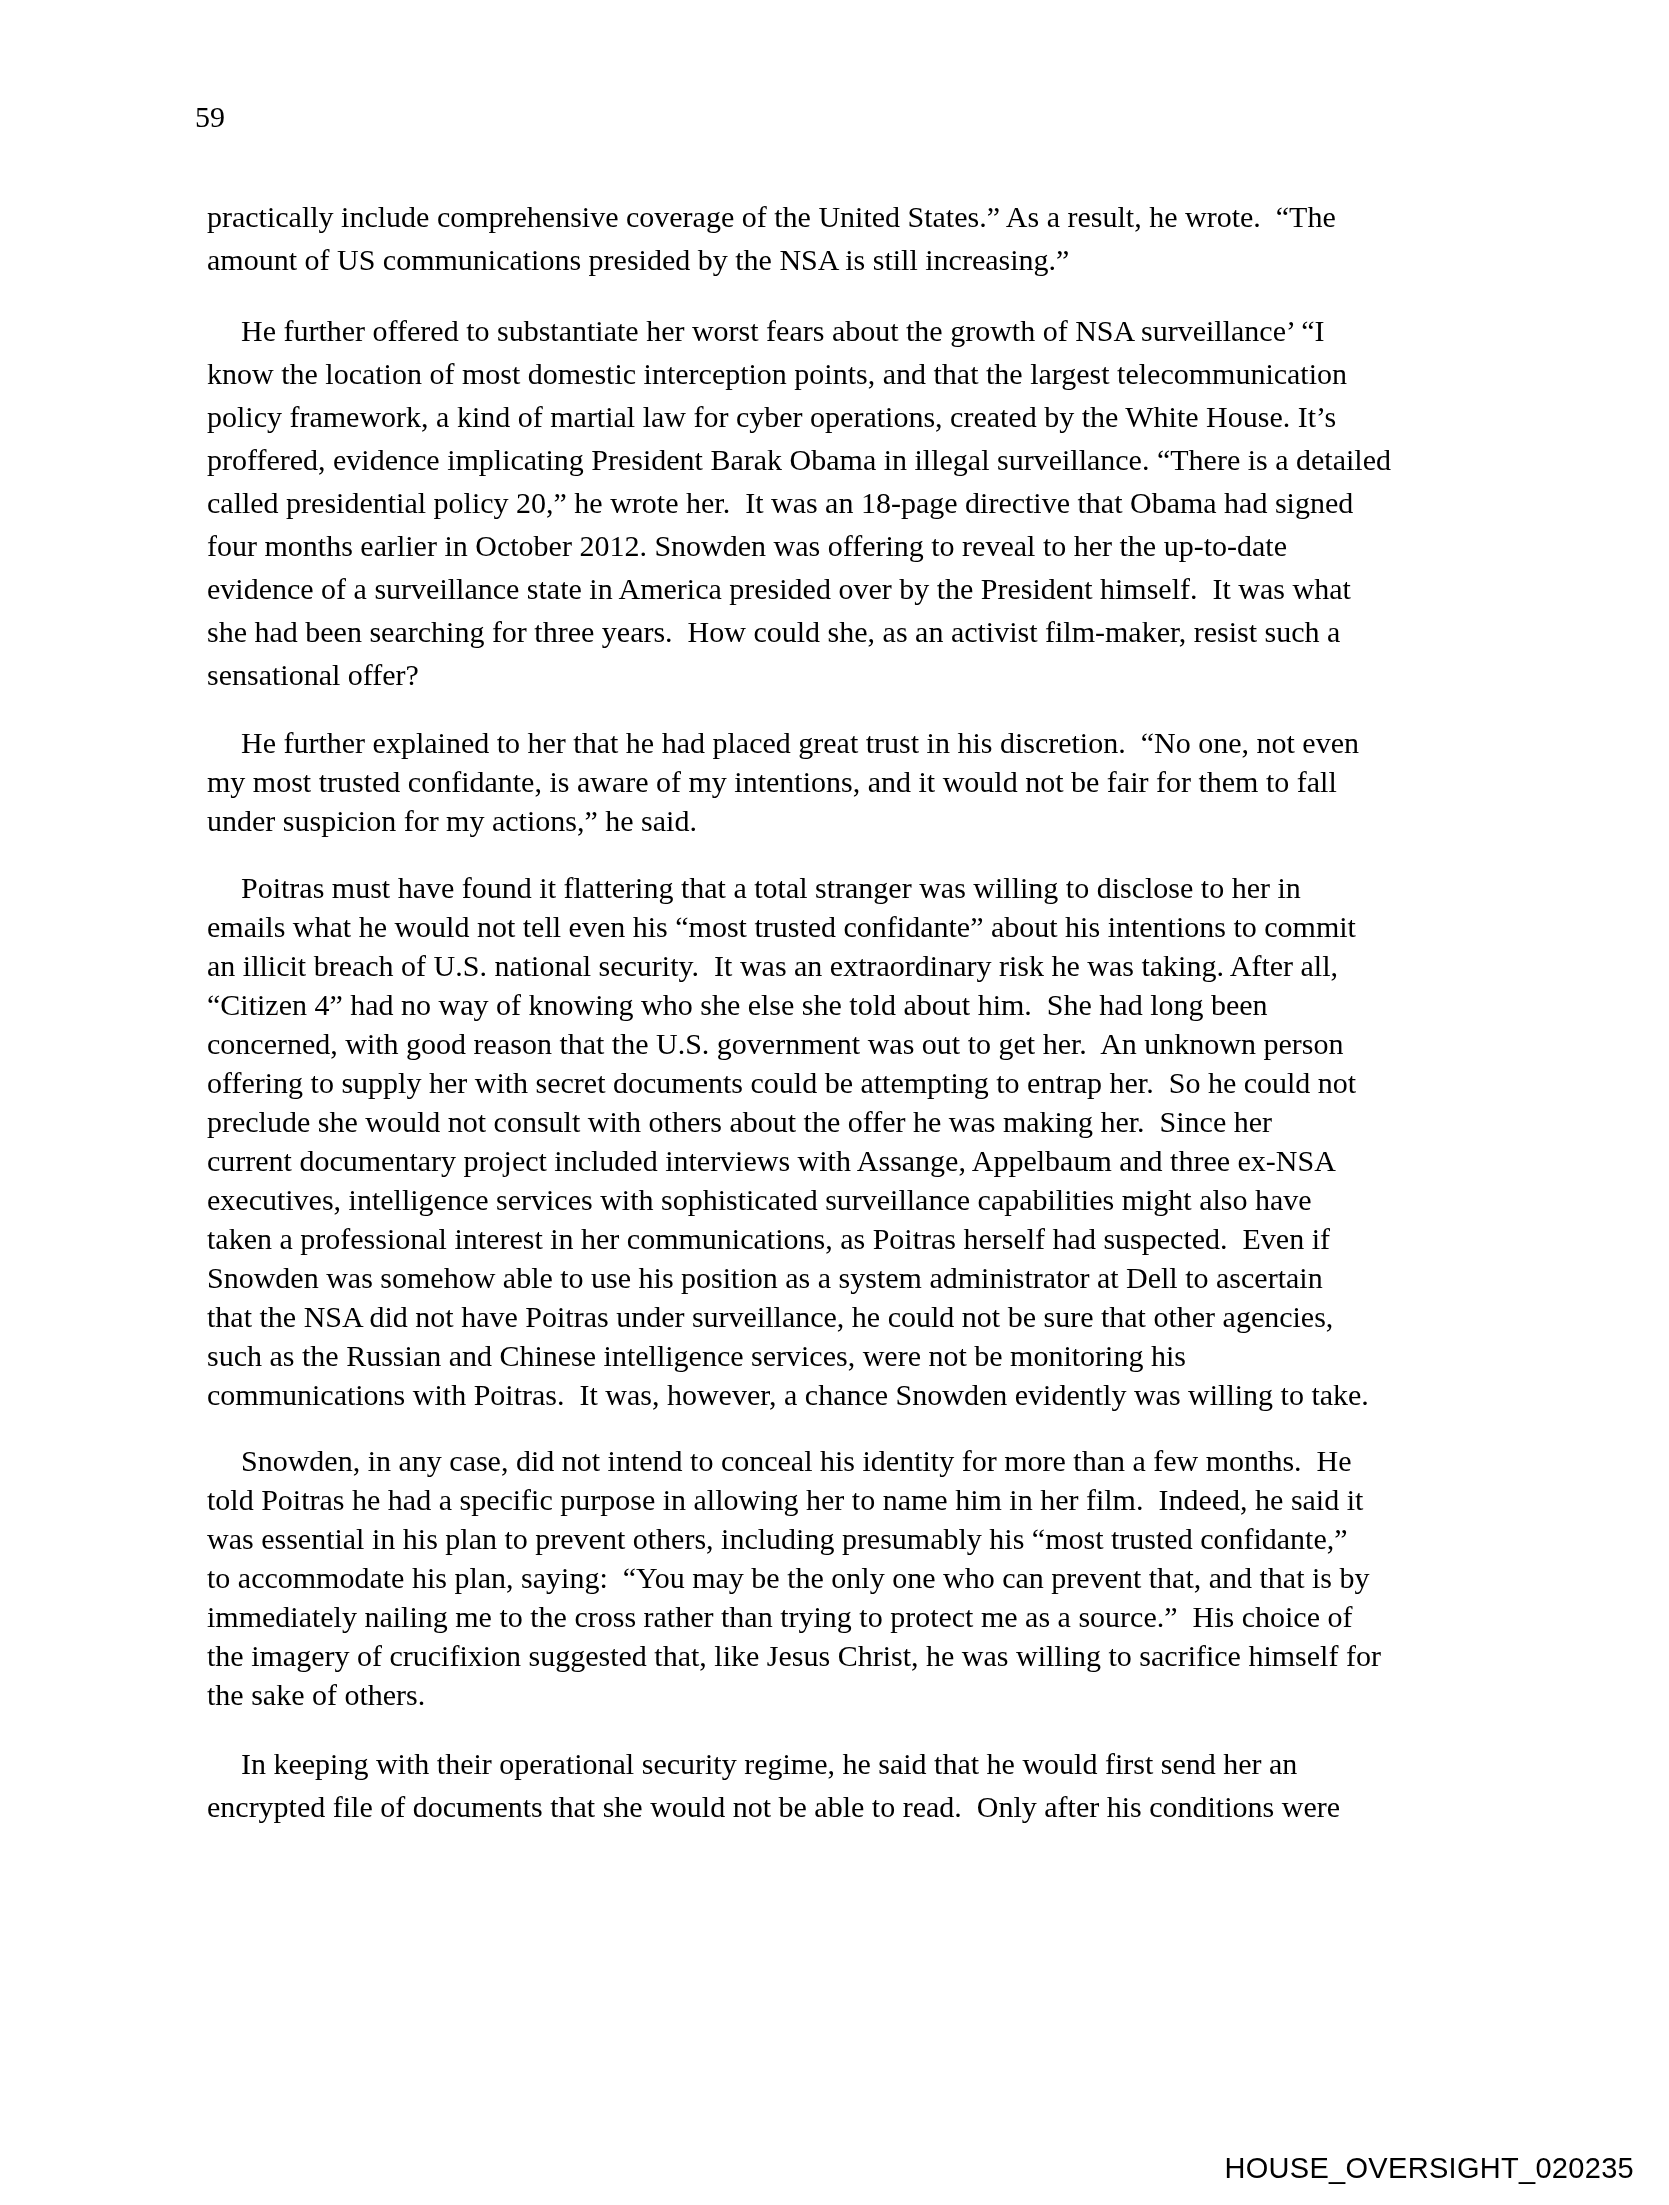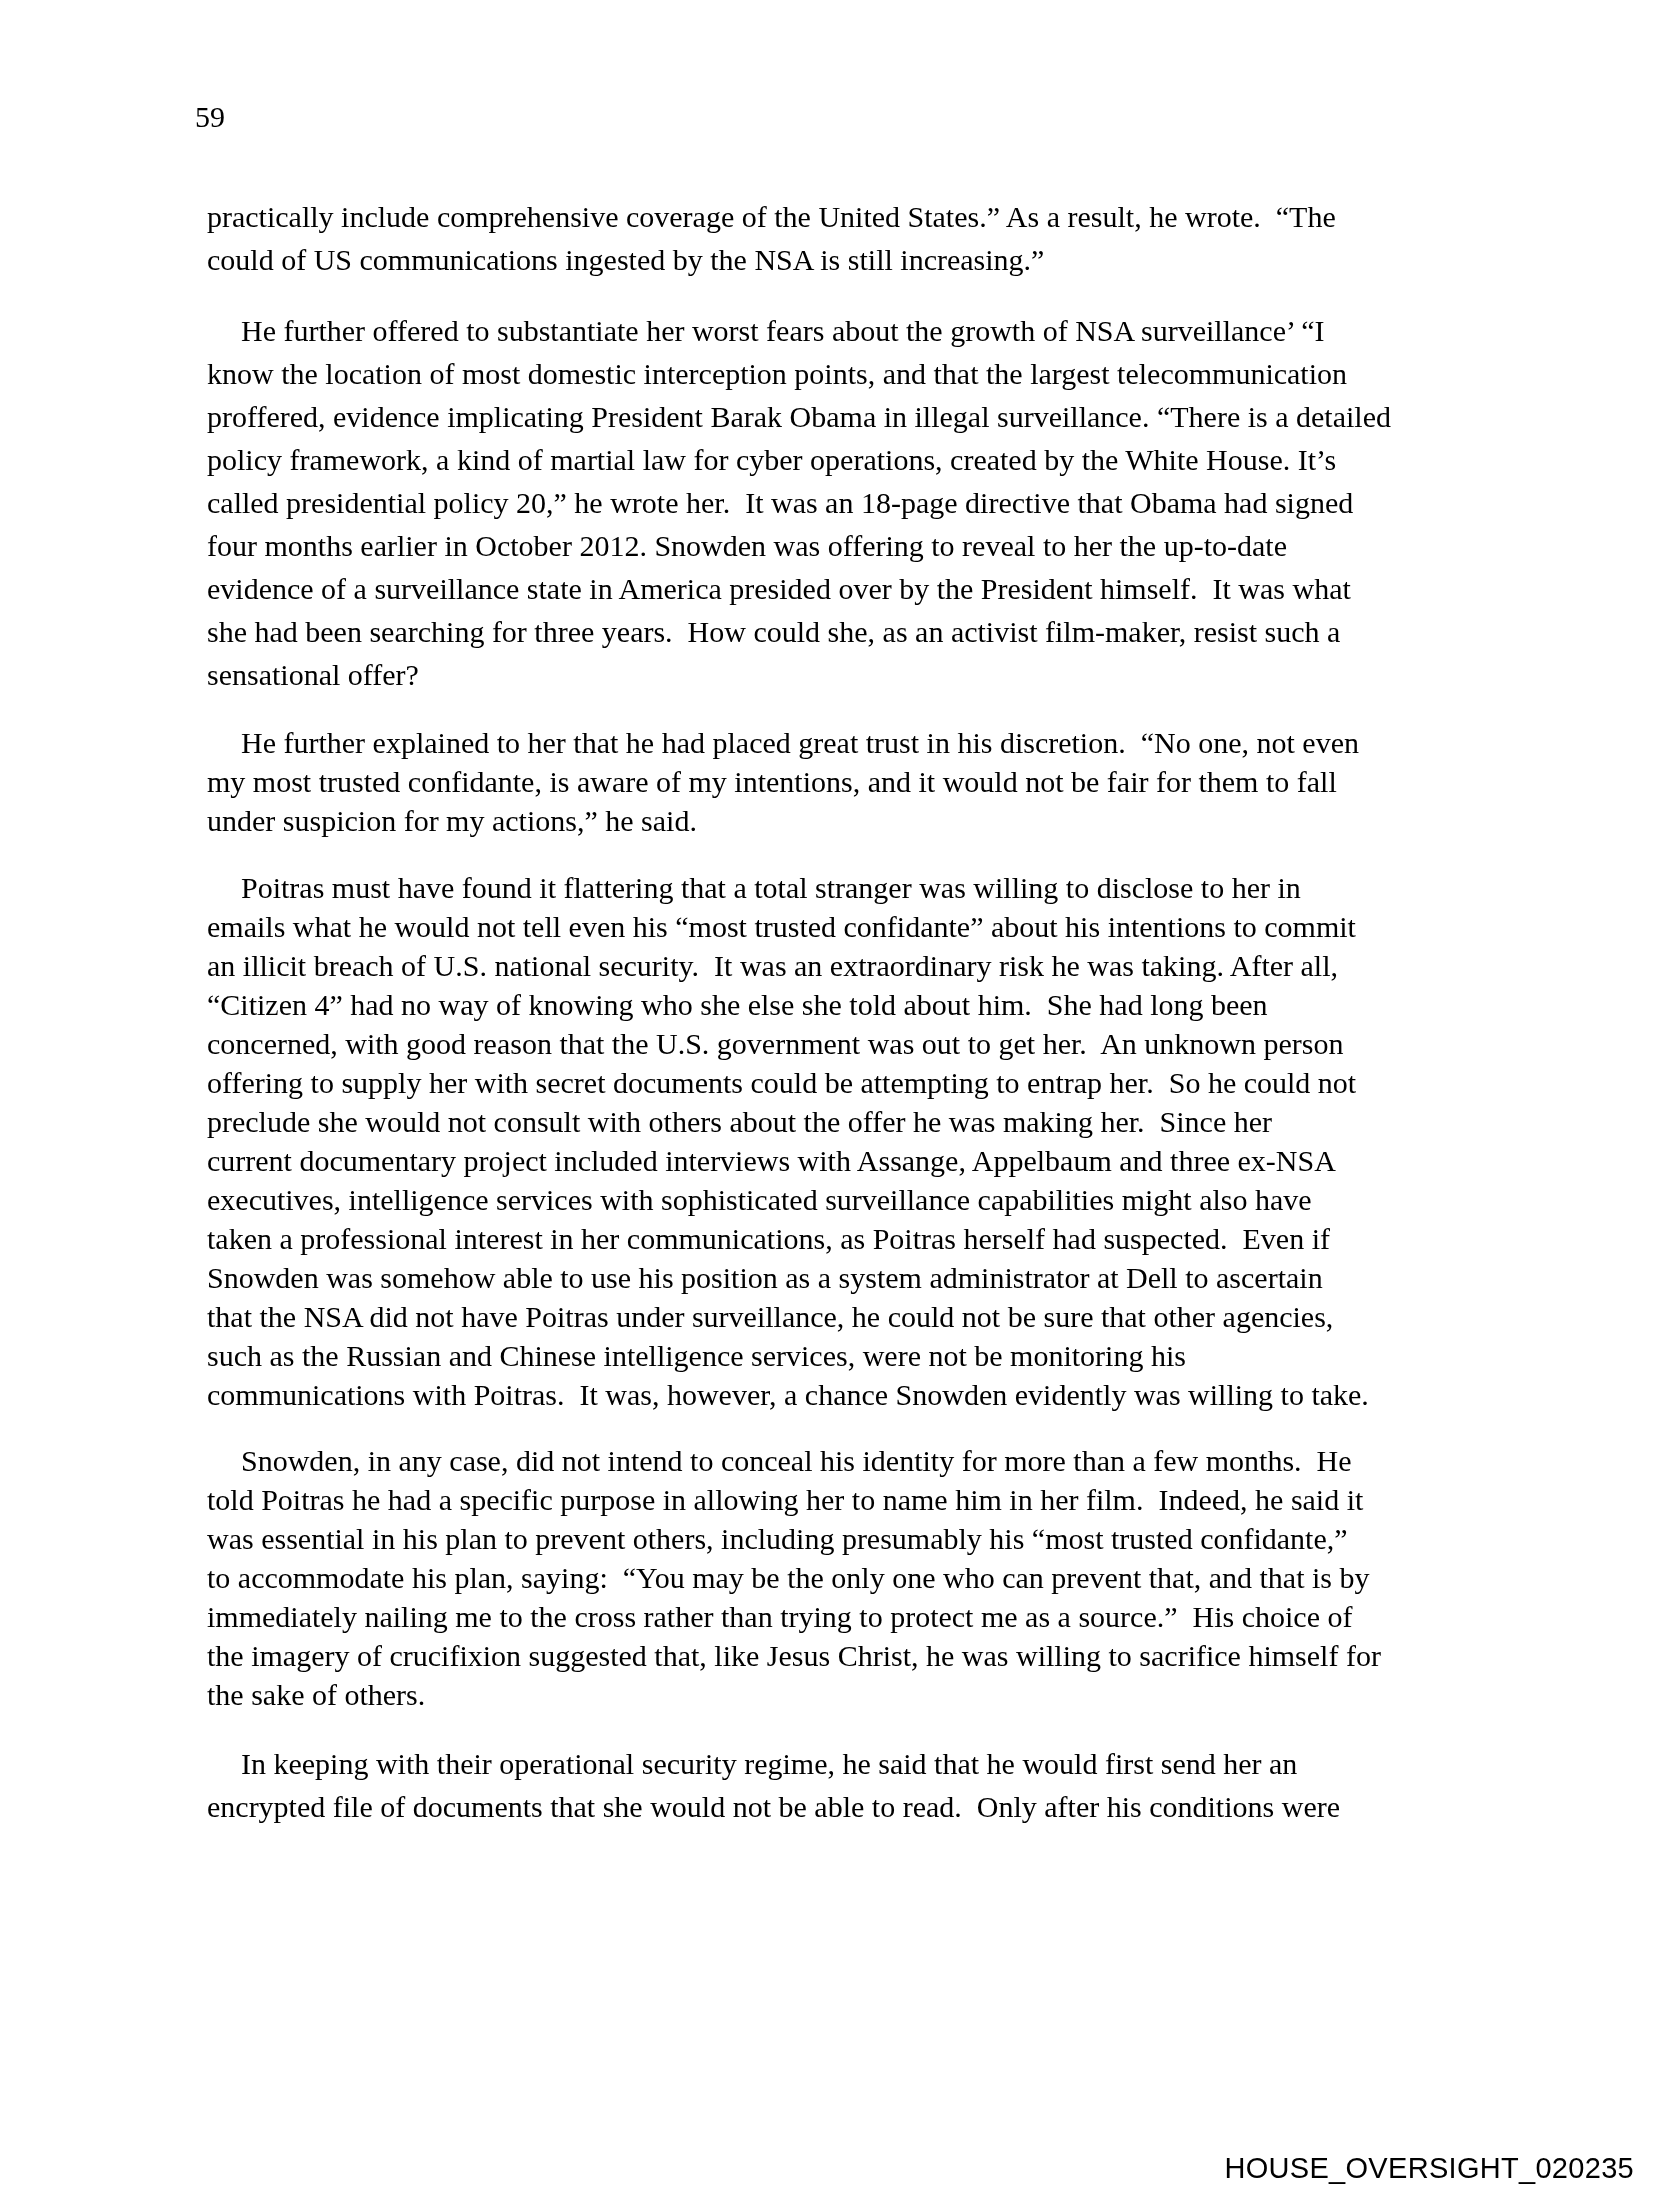--- a/index.html
+++ b/index.html
@@ -59,28 +59,28 @@
   </style>
 </head>
 <body>
 
 <div class="page-number">59</div>
 
 <div class="body-text">
 
   <div class="para">
     <span class="line">practically include comprehensive coverage of the United States.” As a result, he wrote.  “The</span>
-    <span class="line">could of US communications ingested by the NSA is still increasing.”</span>
+    <span class="line">amount of US communications presided by the NSA is still increasing.”</span>
   </div>
 
   <div class="para indent">
     <span class="line">He further offered to substantiate her worst fears about the growth of NSA surveillance’ “I</span>
     <span class="line">know the location of most domestic interception points, and that the largest telecommunication</span>
+    <span class="line">policy framework, a kind of martial law for cyber operations, created by the White House. It’s</span>
     <span class="line">proffered, evidence implicating President Barak Obama in illegal surveillance. “There is a detailed</span>
-    <span class="line">policy framework, a kind of martial law for cyber operations, created by the White House. It’s</span>
     <span class="line">called presidential policy 20,” he wrote her.  It was an 18-page directive that Obama had signed</span>
     <span class="line">four months earlier in October 2012. Snowden was offering to reveal to her the up-to-date</span>
     <span class="line">evidence of a surveillance state in America presided over by the President himself.  It was what</span>
     <span class="line">she had been searching for three years.  How could she, as an activist film-maker, resist such a</span>
     <span class="line">sensational offer?</span>
   </div>
 
   <div class="para indent tight">
     <span class="line">He further explained to her that he had placed great trust in his discretion.  “No one, not even</span>
     <span class="line">my most trusted confidante, is aware of my intentions, and it would not be fair for them to fall</span>

